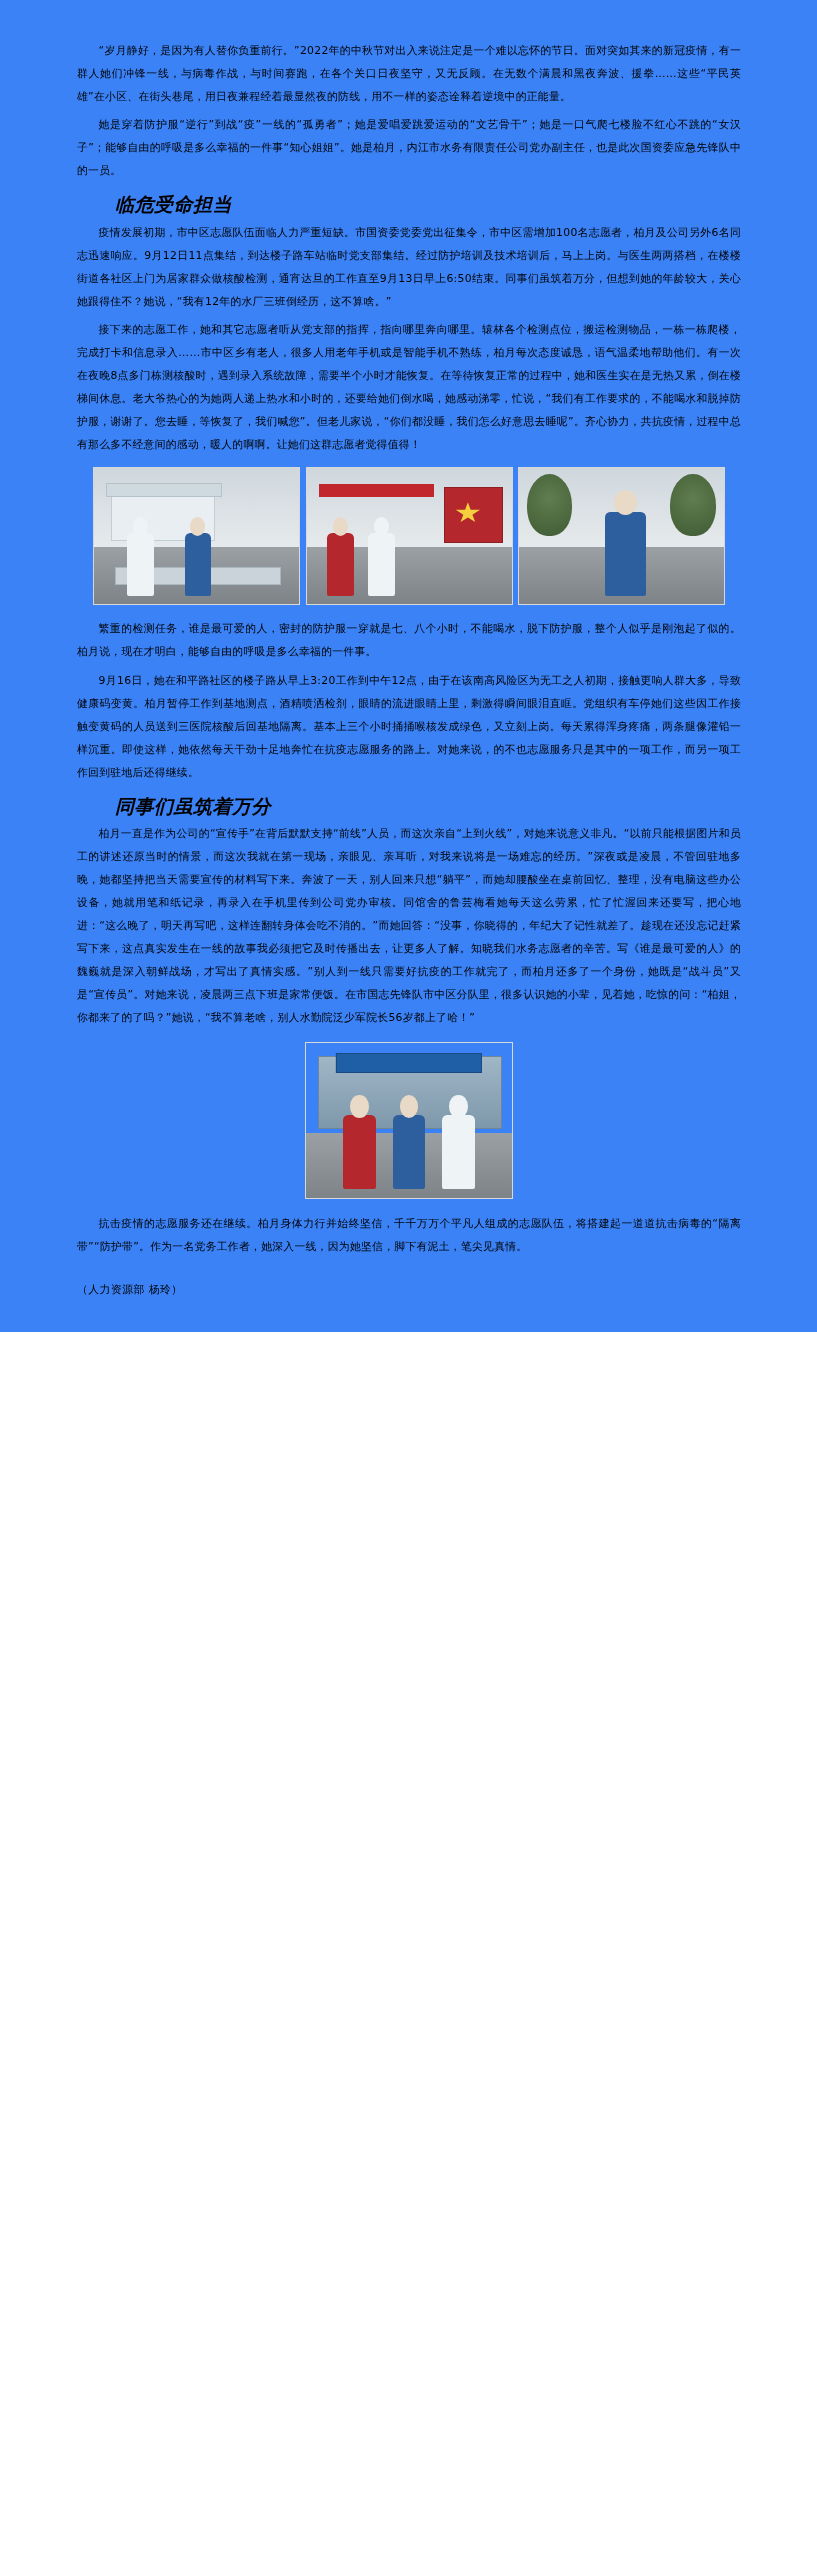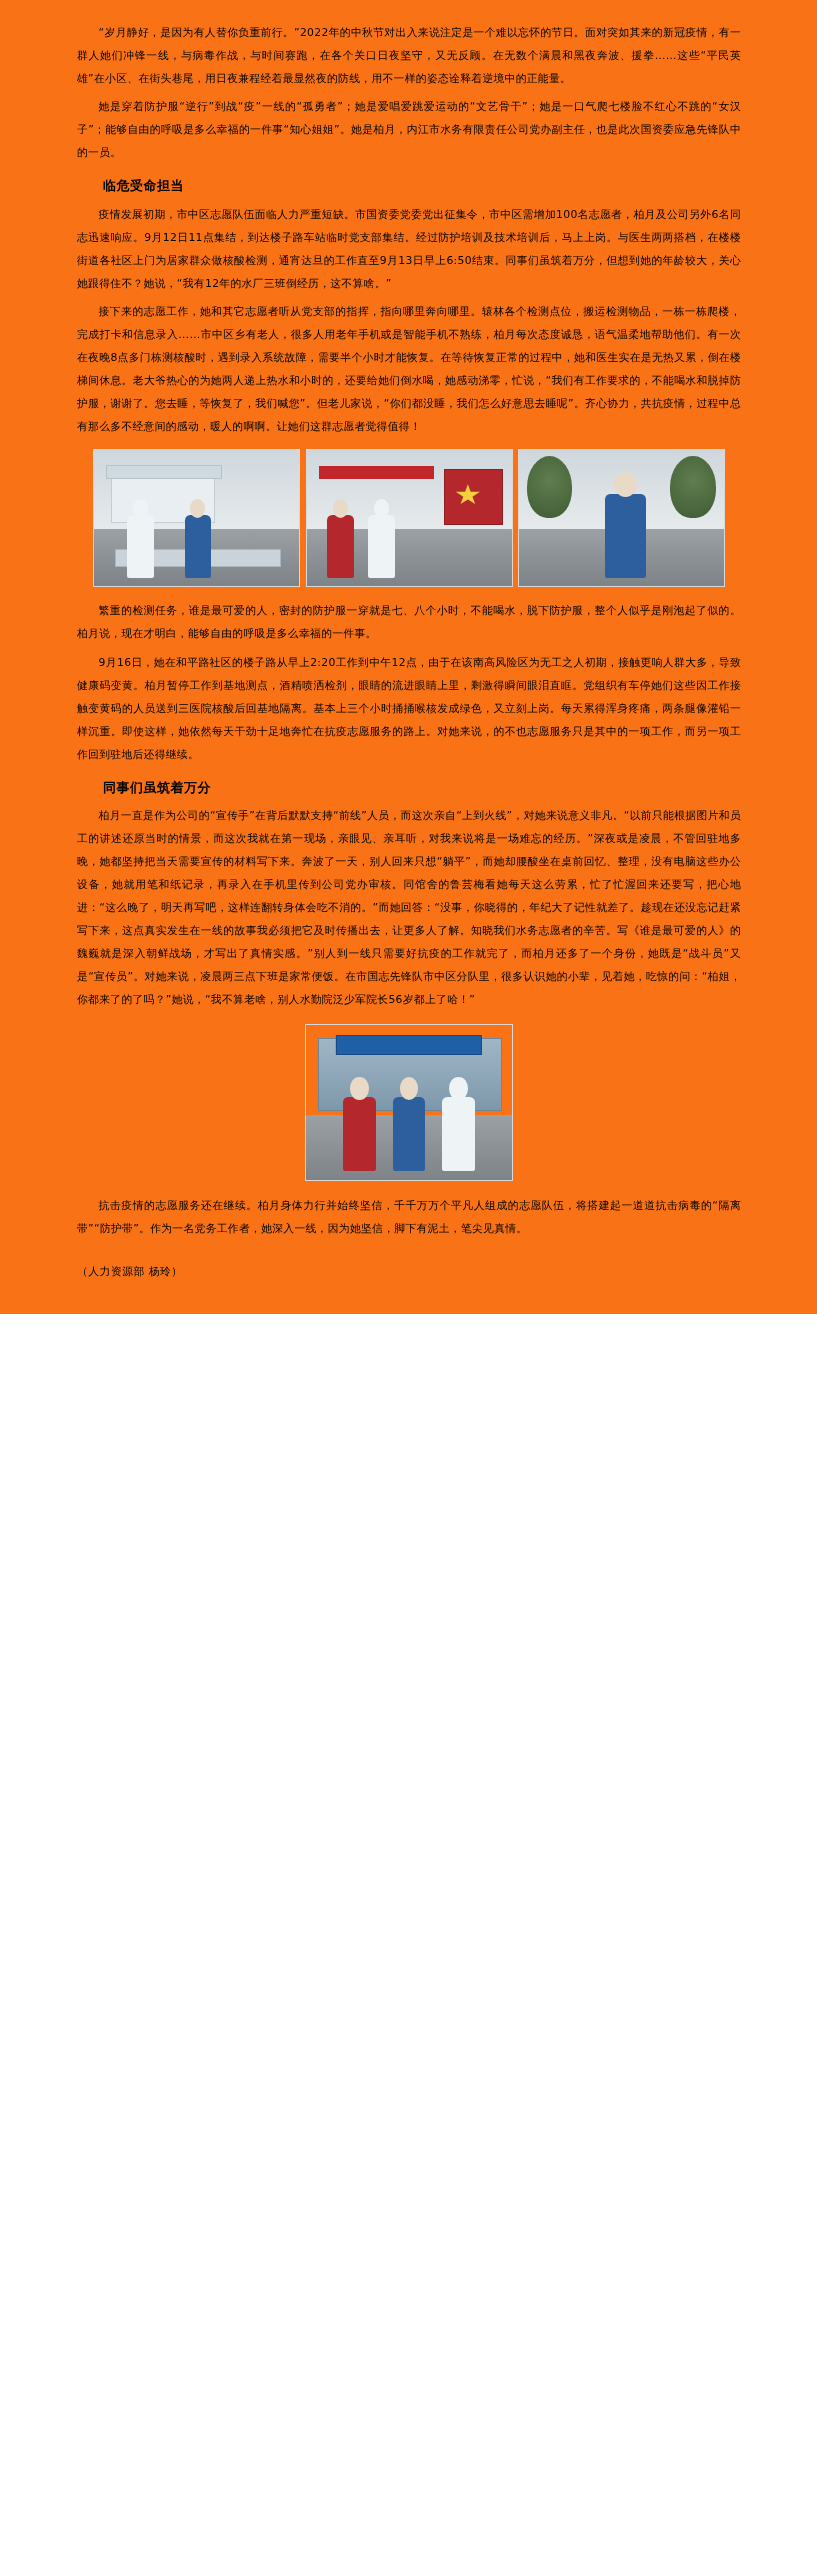--- a/index.html
+++ b/index.html
@@ -8,38 +8,39 @@
     background: #ffffff;
   }
   body {
     width: 818px;
     font-family: "DejaVu Sans", "Liberation Sans", sans-serif;
     color: #000000;
   }
   .page {
     width: 818px;
     box-sizing: border-box;
-    padding: 21px 77px 31px 77px;
-    background: #f97316;
+    padding: 39px 77px 31px 77px;
+    background: #3b82f6;
   }
   p.body-text {
     font-size: 10.8px;
     line-height: 23px;
     text-align: justify;
     text-indent: 2em;
     margin: 0 0 5.2px 0;
     letter-spacing: 0.3px;
   }
   h2.section-heading {
-    font-size: 13px;
+    font-size: 19px;
     font-weight: bold;
     line-height: 26px;
     margin: 9.3px 0 3.1px 0;
     text-indent: 2em;
     letter-spacing: 0.5px;
+    font-style: italic;
   }
   .photo-row {
     display: flex;
     gap: 5.2px;
     justify-content: center;
     margin: 11.3px 0 12.4px 0;
   }
   .photo {
     position: relative;
     overflow: hidden;
@@ -155,21 +156,21 @@
     <div class="photo photo-c">
       <div class="sky"></div>
       <div class="ground"></div>
       <div class="tree" style="left:4%;"></div>
       <div class="tree" style="right:4%;"></div>
       <div class="person blue" style="left:42%; width:20%; height:62%;"></div>
     </div>
   </div>
 
   <p class="body-text">繁重的检测任务，谁是最可爱的人，密封的防护服一穿就是七、八个小时，不能喝水，脱下防护服，整个人似乎是刚泡起了似的。柏月说，现在才明白，能够自由的呼吸是多么幸福的一件事。</p>
-  <p class="body-text">9月16日，她在和平路社区的楼子路从早上2:20工作到中午12点，由于在该南高风险区为无工之人初期，接触更响人群大多，导致健康码变黄。柏月暂停工作到基地测点，酒精喷洒检剂，眼睛的流进眼睛上里，剩激得瞬间眼泪直眶。党组织有车停她们这些因工作接触变黄码的人员送到三医院核酸后回基地隔离。基本上三个小时捅捅喉核发成绿色，又立刻上岗。每天累得浑身疼痛，两条腿像灌铅一样沉重。即使这样，她依然每天干劲十足地奔忙在抗疫志愿服务的路上。对她来说，的不也志愿服务只是其中的一项工作，而另一项工作回到驻地后还得继续。</p>
+  <p class="body-text">9月16日，她在和平路社区的楼子路从早上3:20工作到中午12点，由于在该南高风险区为无工之人初期，接触更响人群大多，导致健康码变黄。柏月暂停工作到基地测点，酒精喷洒检剂，眼睛的流进眼睛上里，剩激得瞬间眼泪直眶。党组织有车停她们这些因工作接触变黄码的人员送到三医院核酸后回基地隔离。基本上三个小时捅捅喉核发成绿色，又立刻上岗。每天累得浑身疼痛，两条腿像灌铅一样沉重。即使这样，她依然每天干劲十足地奔忙在抗疫志愿服务的路上。对她来说，的不也志愿服务只是其中的一项工作，而另一项工作回到驻地后还得继续。</p>
 
   <h2 class="section-heading">同事们虽筑着万分</h2>
 
   <p class="body-text">柏月一直是作为公司的“宣传手”在背后默默支持“前线”人员，而这次亲自“上到火线”，对她来说意义非凡。“以前只能根据图片和员工的讲述还原当时的情景，而这次我就在第一现场，亲眼见、亲耳听，对我来说将是一场难忘的经历。”深夜或是凌晨，不管回驻地多晚，她都坚持把当天需要宣传的材料写下来。奔波了一天，别人回来只想“躺平”，而她却腰酸坐在桌前回忆、整理，没有电脑这些办公设备，她就用笔和纸记录，再录入在手机里传到公司党办审核。同馆舍的鲁芸梅看她每天这么劳累，忙了忙渥回来还要写，把心地进：“这么晚了，明天再写吧，这样连翻转身体会吃不消的。”而她回答：“没事，你晓得的，年纪大了记性就差了。趁现在还没忘记赶紧写下来，这点真实发生在一线的故事我必须把它及时传播出去，让更多人了解。知晓我们水务志愿者的辛苦。写《谁是最可爱的人》的魏巍就是深入朝鲜战场，才写出了真情实感。”别人到一线只需要好抗疫的工作就完了，而柏月还多了一个身份，她既是“战斗员”又是“宣传员”。对她来说，凌晨两三点下班是家常便饭。在市国志先锋队市中区分队里，很多认识她的小辈，见着她，吃惊的问：“柏姐，你都来了的了吗？”她说，“我不算老啥，别人水勤院泛少军院长56岁都上了哈！”</p>
 
   <div class="photo-single">
     <div class="window-blue"></div>
     <div class="ground"></div>
     <div class="caption-sign"></div>
     <div class="person red" style="left:18%; width:16%; height:48%;"></div>

